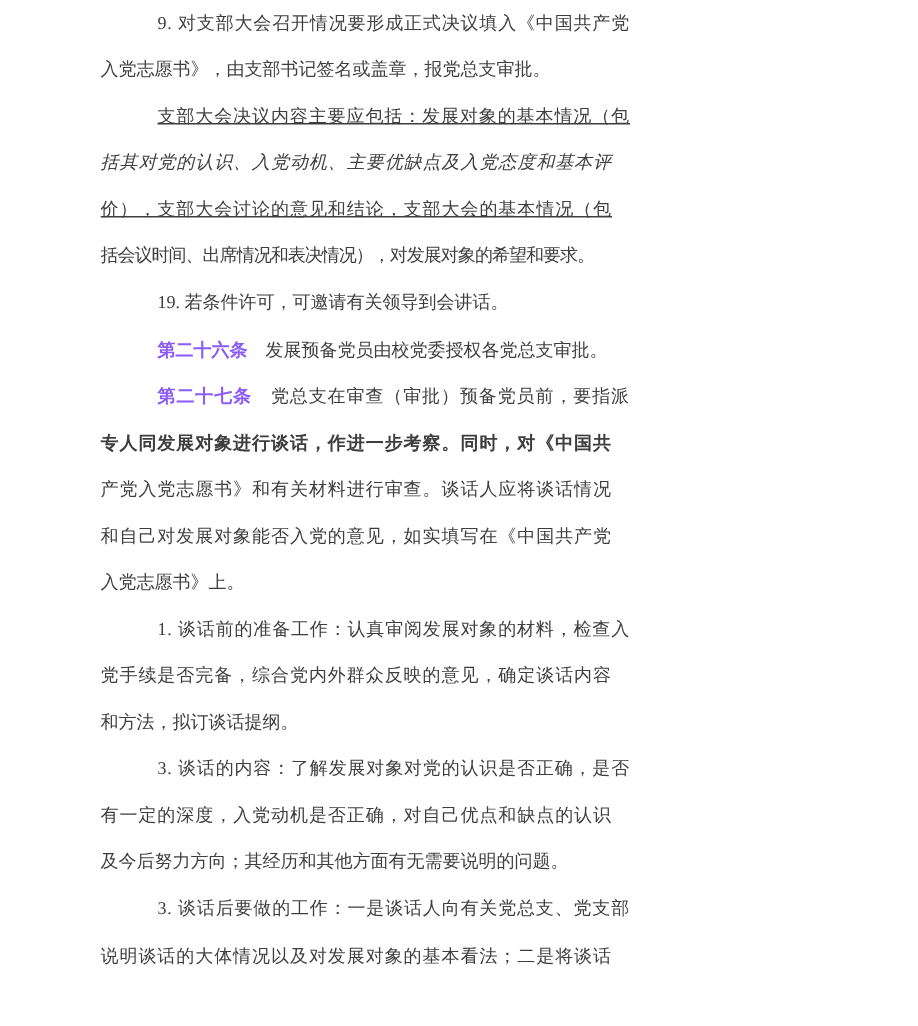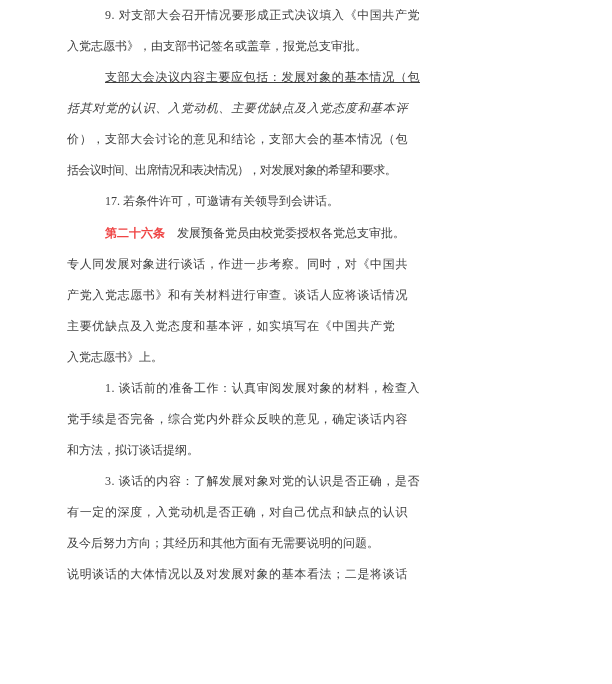--- a/index.html
+++ b/index.html
@@ -29,40 +29,42 @@
   }
   .line.indent {
     padding-left: 38px;
   }
   .seg {
     display: inline-block;
     white-space: nowrap;
   }
   b.art {
     font-weight: 700;
-    color: #ef4444;
+    color: #8b5cf6;
     letter-spacing: inherit;
   }
 </style>
 </head>
 <body>
 
 <main class="doc">
     <div class="line indent"><span class="seg" style="letter-spacing: 0.556px;">9. 对支部大会召开情况要形成正式决议填入《中国共产党</span></div>
     <div class="line"><span class="seg">入党志愿书》，由支部书记签名或盖章，报党总支审批。</span></div>
     <div class="line indent"><span class="seg" style="letter-spacing: 0.6px; text-decoration: underline;">支部大会决议内容主要应包括：发展对象的基本情况（包</span></div>
     <div class="line"><span class="seg" style="letter-spacing: 0.63px; font-style: italic;">括其对党的认识、入党动机、主要优缺点及入党态度和基本评</span></div>
-    <div class="line"><span class="seg" style="letter-spacing: 0.63px;">价），支部大会讨论的意见和结论，支部大会的基本情况（包</span></div>
+    <div class="line"><span class="seg" style="letter-spacing: 0.63px; text-decoration: underline;">价），支部大会讨论的意见和结论，支部大会的基本情况（包</span></div>
     <div class="line"><span class="seg" style="letter-spacing: -0.655px;">括会议时间、出席情况和表决情况），对发展对象的希望和要求。</span></div>
-    <div class="line indent"><span class="seg">17. 若条件许可，可邀请有关领导到会讲话。</span></div>
+    <div class="line indent"><span class="seg">19. 若条件许可，可邀请有关领导到会讲话。</span></div>
     <div class="line indent"><span class="seg"><b class="art">第二十六条</b>　发展预备党员由校党委授权各党总支审批。</span></div>
-    <div class="line"><span class="seg" style="letter-spacing: 0.63px;">专人同发展对象进行谈话，作进一步考察。同时，对《中国共</span></div>
+    <div class="line indent"><span class="seg" style="letter-spacing: 0.6px;"><b class="art">第二十七条</b>　党总支在审查（审批）预备党员前，要指派</span></div>
+    <div class="line"><span class="seg" style="letter-spacing: 0.63px; font-weight: bold;">专人同发展对象进行谈话，作进一步考察。同时，对《中国共</span></div>
     <div class="line"><span class="seg" style="letter-spacing: 0.63px;">产党入党志愿书》和有关材料进行审查。谈话人应将谈话情况</span></div>
-    <div class="line"><span class="seg" style="letter-spacing: 0.63px;">主要优缺点及入党态度和基本评，如实填写在《中国共产党</span></div>
+    <div class="line"><span class="seg" style="letter-spacing: 0.63px;">和自己对发展对象能否入党的意见，如实填写在《中国共产党</span></div>
     <div class="line"><span class="seg">入党志愿书》上。</span></div>
     <div class="line indent"><span class="seg" style="letter-spacing: 0.556px;">1. 谈话前的准备工作：认真审阅发展对象的材料，检查入</span></div>
     <div class="line"><span class="seg" style="letter-spacing: 0.63px;">党手续是否完备，综合党内外群众反映的意见，确定谈话内容</span></div>
     <div class="line"><span class="seg">和方法，拟订谈话提纲。</span></div>
     <div class="line indent"><span class="seg" style="letter-spacing: 0.556px;">3. 谈话的内容：了解发展对象对党的认识是否正确，是否</span></div>
     <div class="line"><span class="seg" style="letter-spacing: 0.63px;">有一定的深度，入党动机是否正确，对自己优点和缺点的认识</span></div>
     <div class="line"><span class="seg">及今后努力方向；其经历和其他方面有无需要说明的问题。</span></div>
+    <div class="line indent"><span class="seg" style="letter-spacing: 0.556px;">3. 谈话后要做的工作：一是谈话人向有关党总支、党支部</span></div>
     <div class="line"><span class="seg" style="letter-spacing: 0.63px;">说明谈话的大体情况以及对发展对象的基本看法；二是将谈话</span></div>
   </main>
 
 </body></html>

